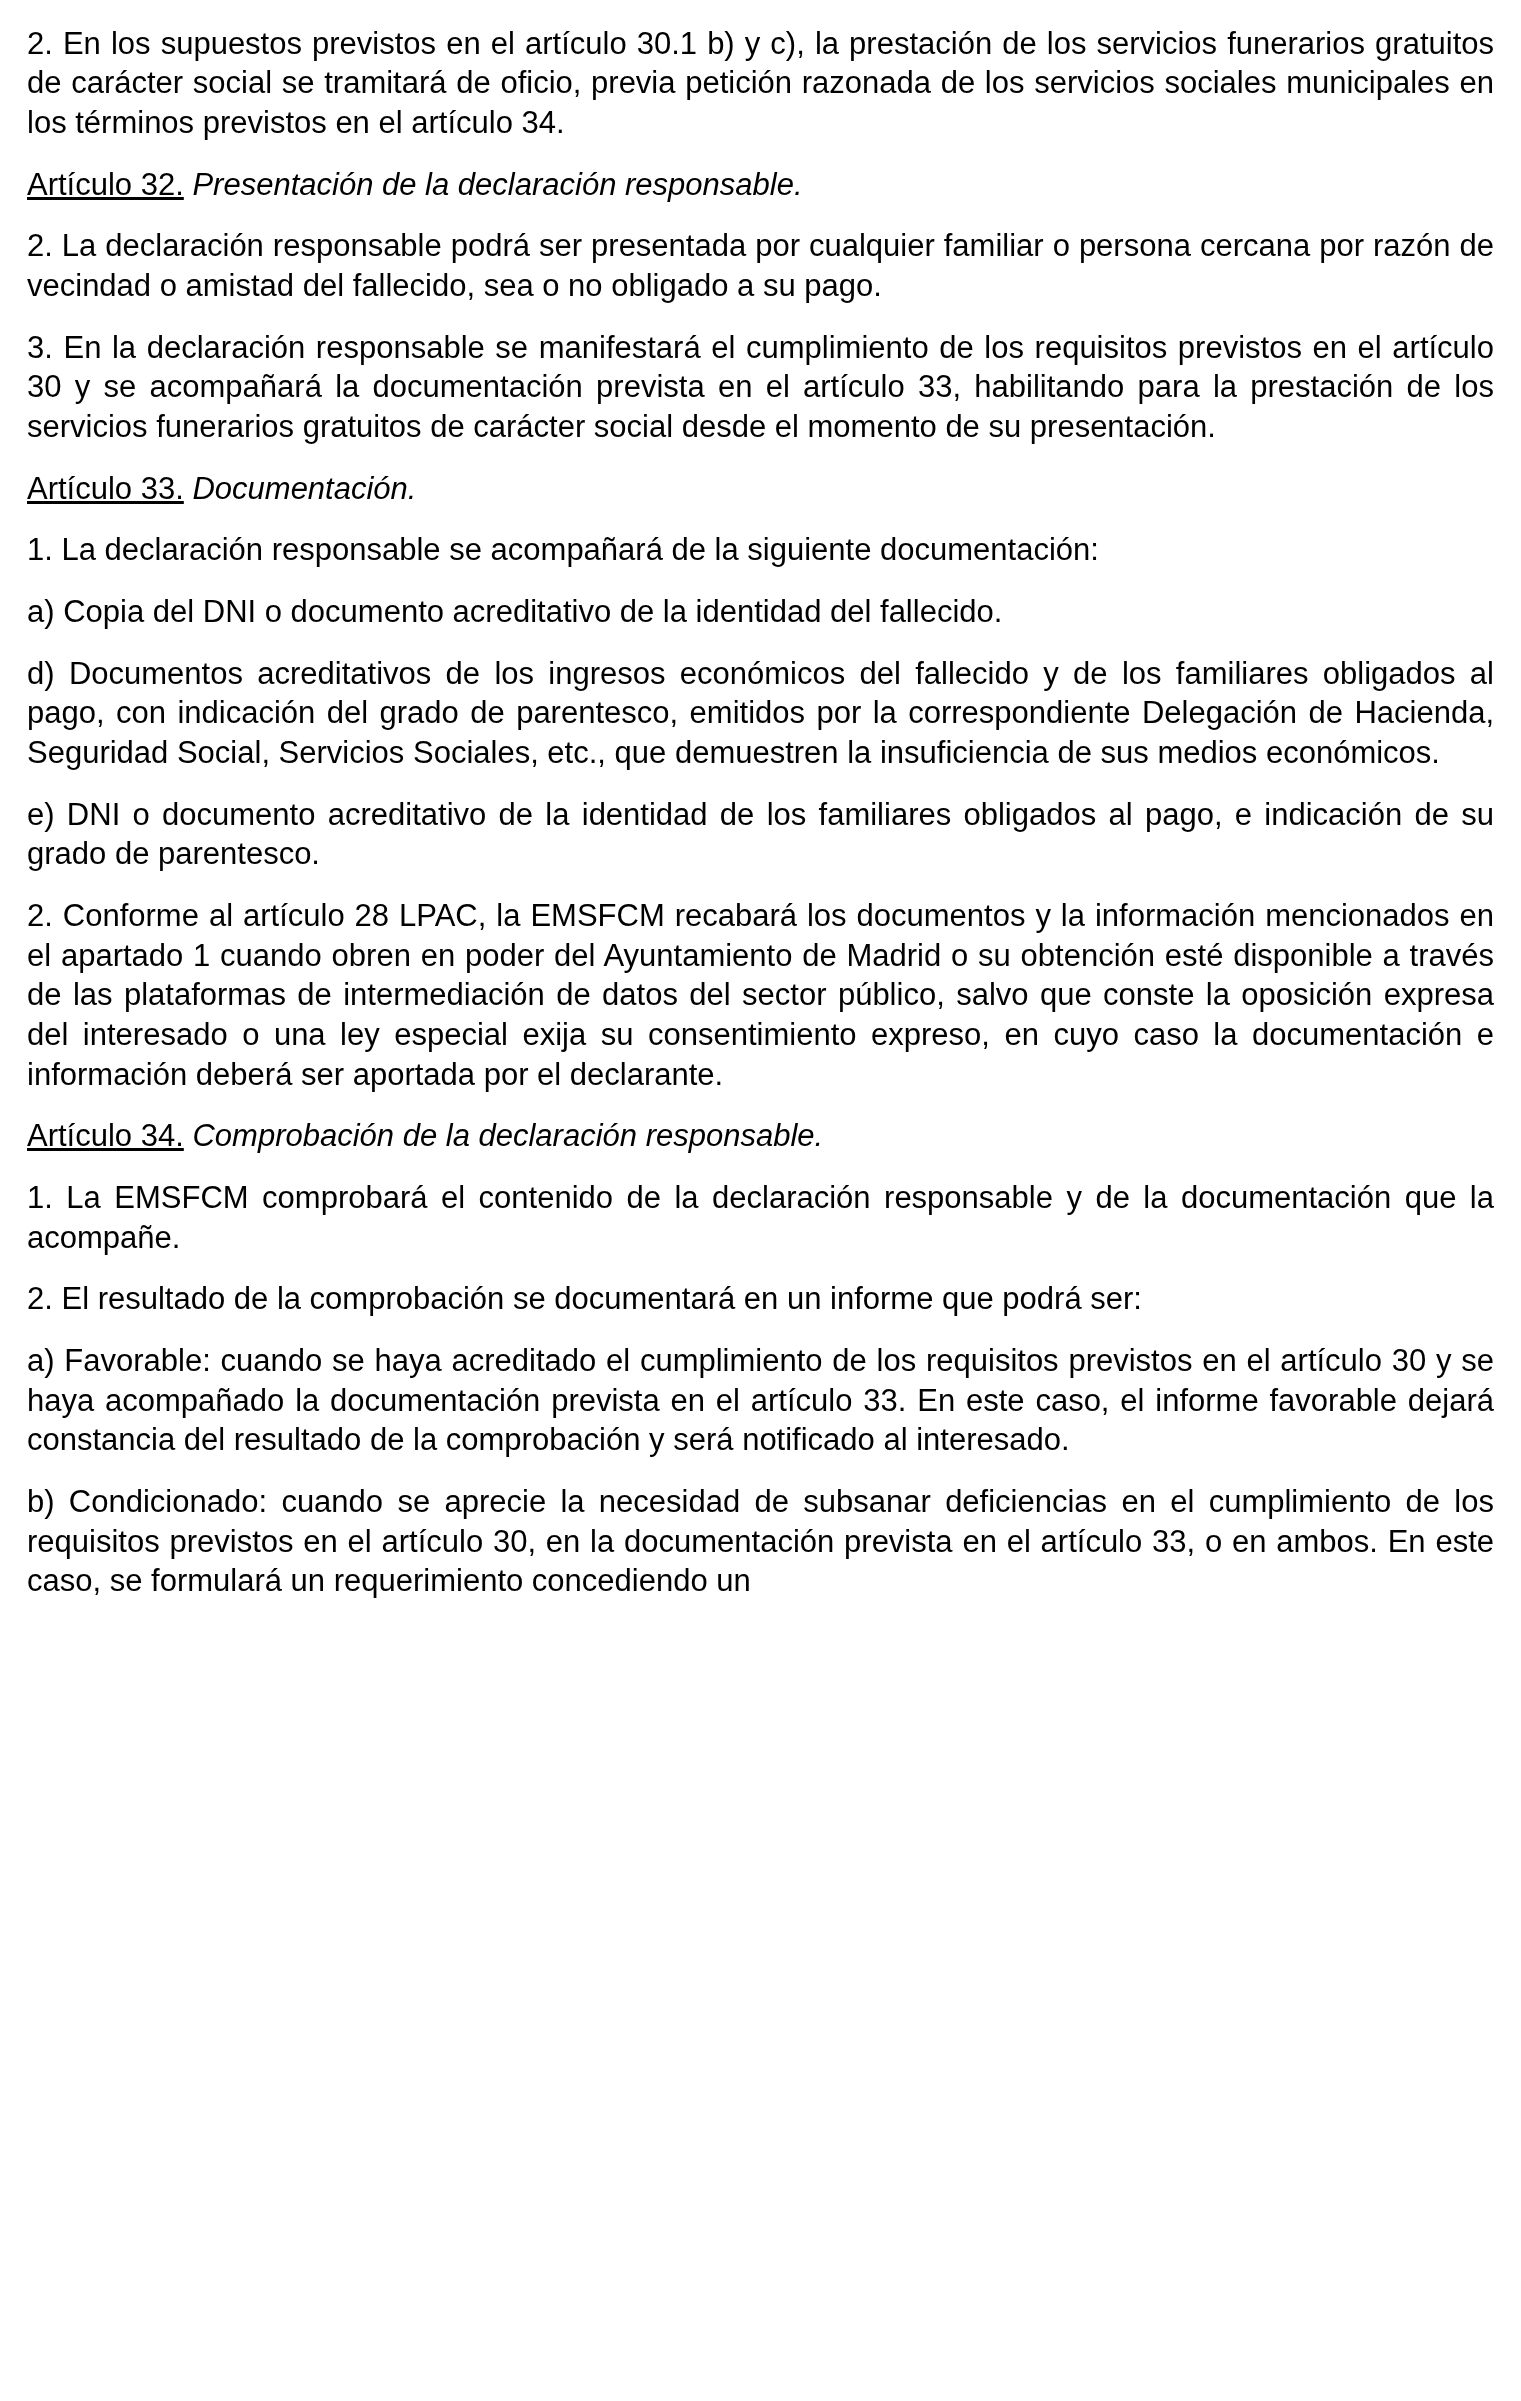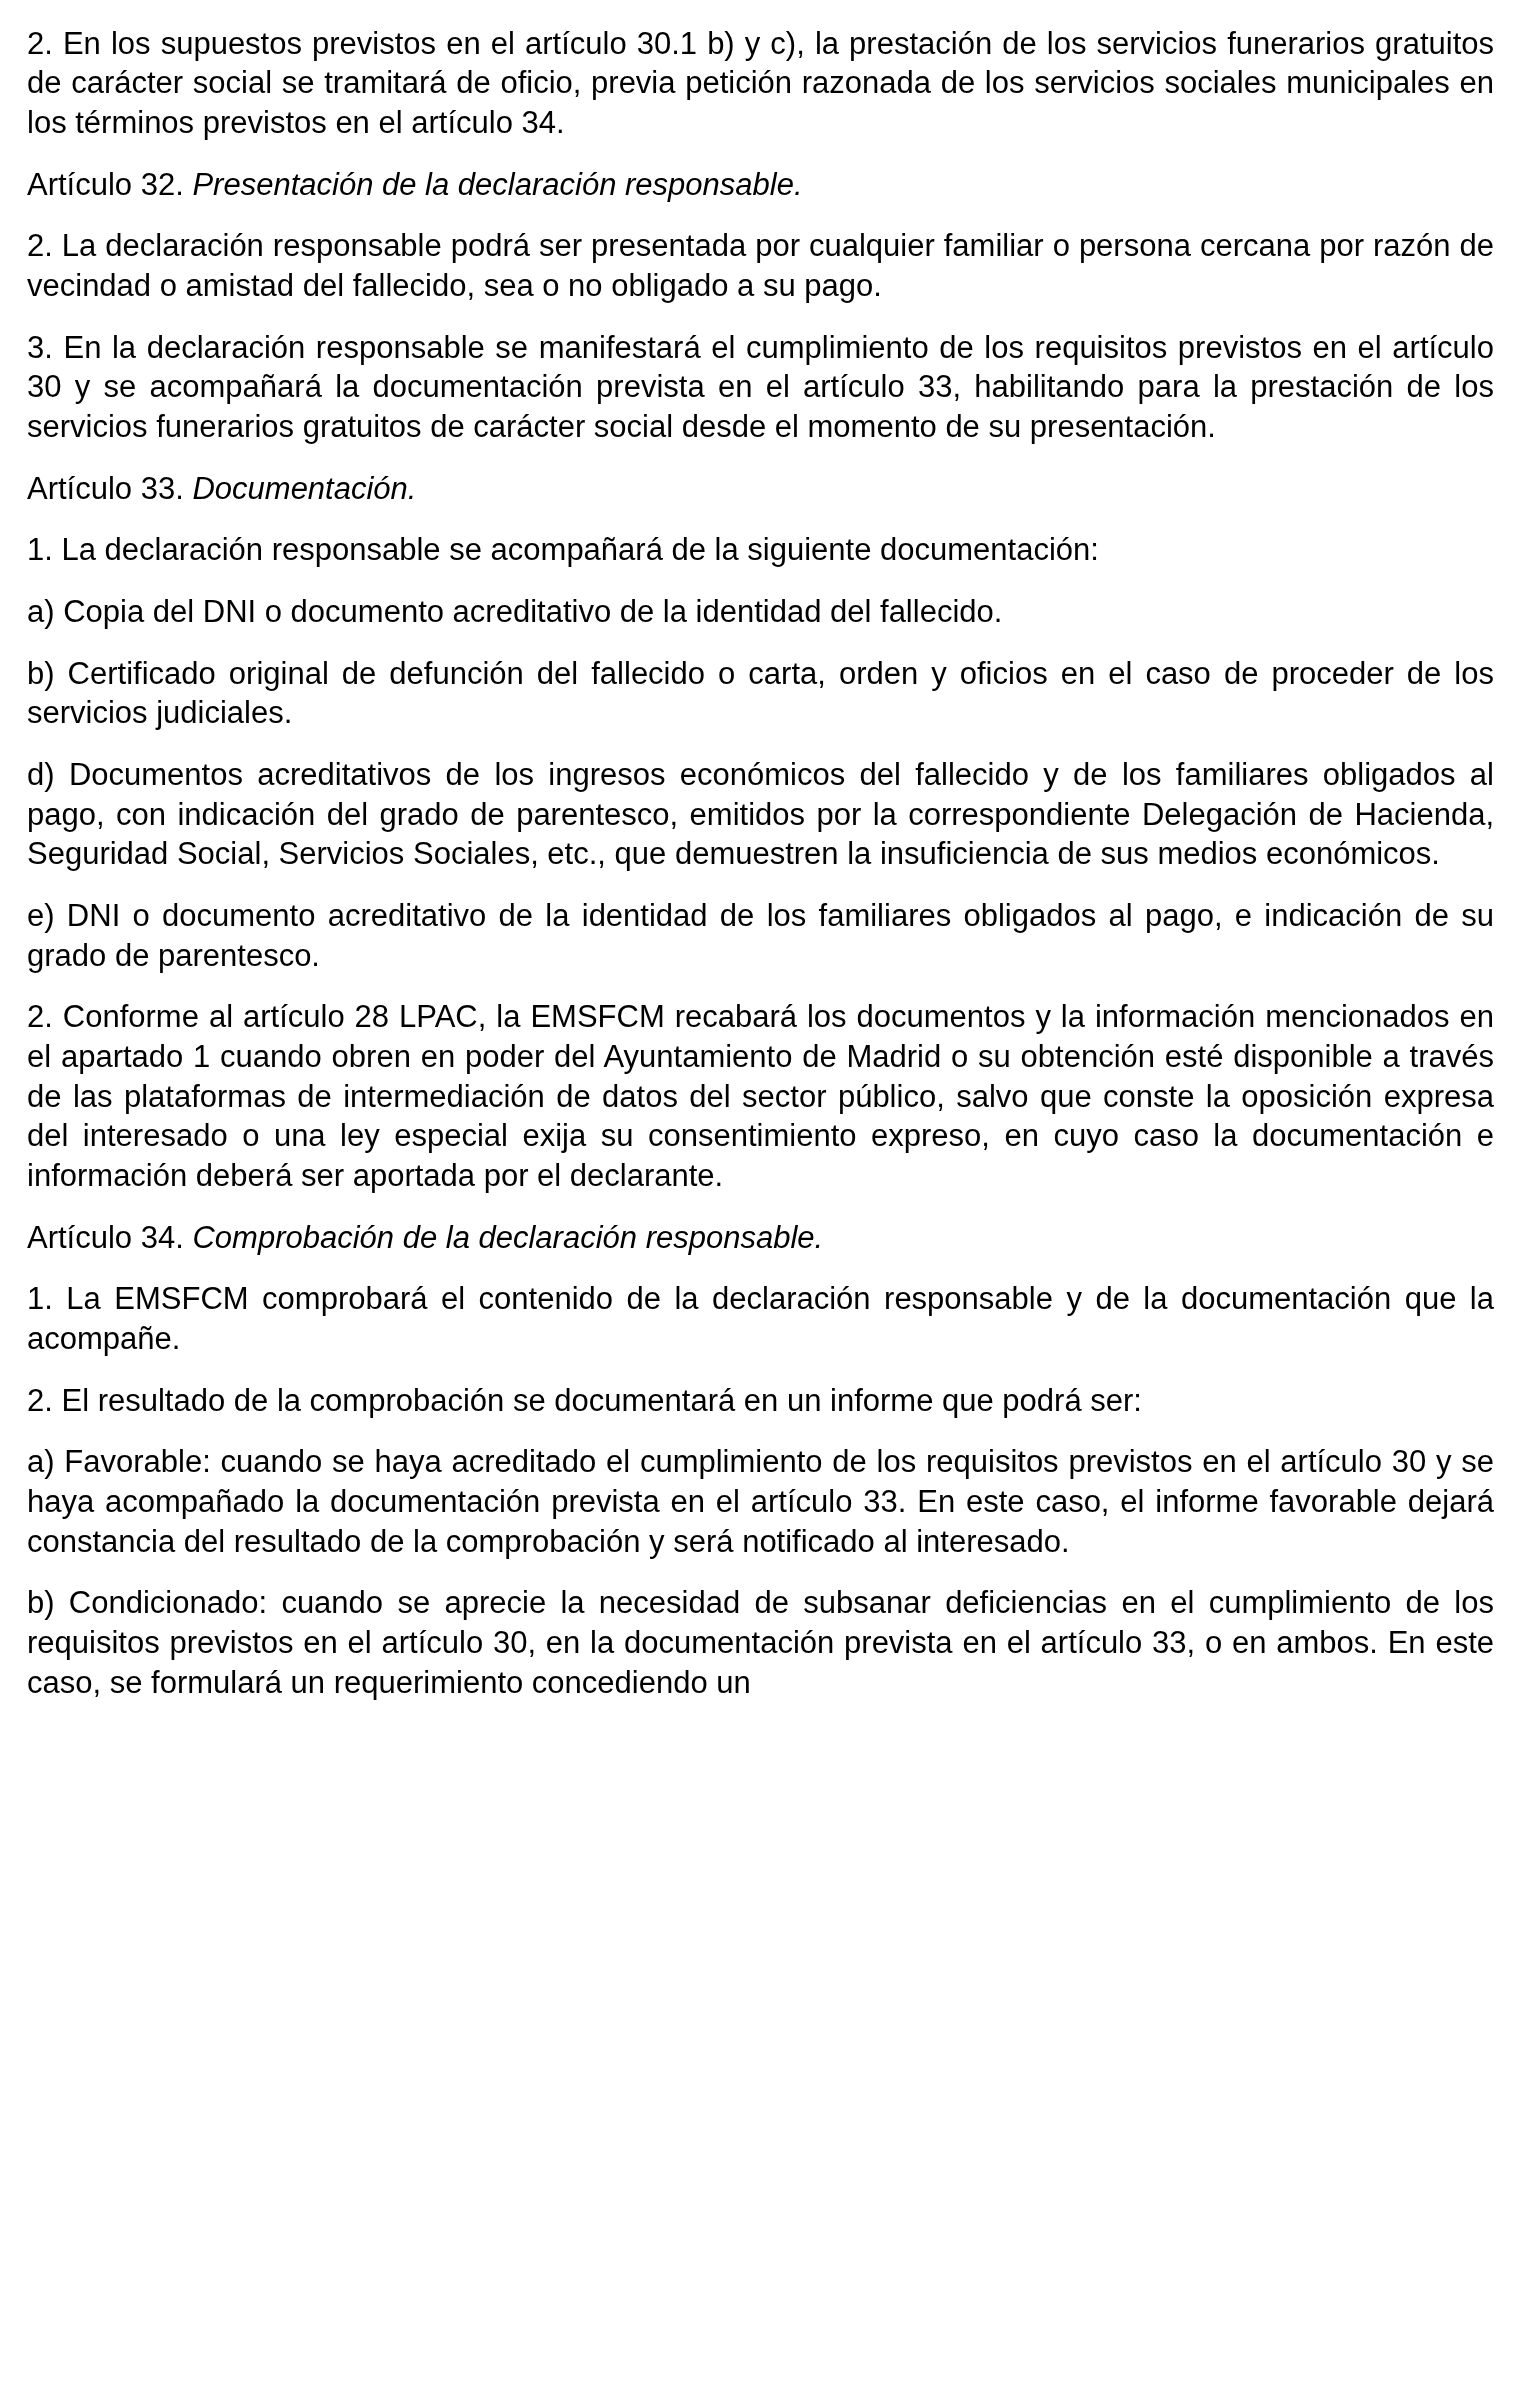--- a/index.html
+++ b/index.html
@@ -23,39 +23,39 @@
     margin-bottom: 22px;
   }
   p.body {
     text-align: justify;
   }
   p.article {
     text-align: left;
   }
   p.article .article-label {
     font-style: normal;
+    text-decoration: underline;
   }
   p.article em {
     font-style: italic;
     text-align: center;
   }
 </style>
 </head>
 <body>
 
 <main class="page">
   <div class="content" id="content">
       <p class="body">2. En los supuestos previstos en el artículo 30.1 b) y c), la prestación de los servicios funerarios gratuitos de carácter social se tramitará de oficio, previa petición razonada de los servicios sociales municipales en los términos previstos en el artículo 34.</p>
       <p class="article"><span class="article-label">Artículo 32.</span> <em>Presentación de la declaración responsable.</em></p>
       <p class="body">2. La declaración responsable podrá ser presentada por cualquier familiar o persona cercana por razón de vecindad o amistad del fallecido, sea o no obligado a su pago.</p>
       <p class="body">3. En la declaración responsable se manifestará el cumplimiento de los requisitos previstos en el artículo 30 y se acompañará la documentación prevista en el artículo 33, habilitando para la prestación de los servicios funerarios gratuitos de carácter social desde el momento de su presentación.</p>
       <p class="article"><span class="article-label">Artículo 33.</span> <em>Documentación.</em></p>
       <p class="body">1. La declaración responsable se acompañará de la siguiente documentación:</p>
       <p class="body">a) Copia del DNI o documento acreditativo de la identidad del fallecido.</p>
-      <p class="body">b) Certificado original de defunción del fallecido o carta, orden y oficios en el caso de proceder de los servicios judiciales.</p>
       <p class="body">d) Documentos acreditativos de los ingresos económicos del fallecido y de los familiares obligados al pago, con indicación del grado de parentesco, emitidos por la correspondiente Delegación de Hacienda, Seguridad Social, Servicios Sociales, etc., que demuestren la insuficiencia de sus medios económicos.</p>
       <p class="body">e) DNI o documento acreditativo de la identidad de los familiares obligados al pago, e indicación de su grado de parentesco.</p>
       <p class="body">2. Conforme al artículo 28 LPAC, la EMSFCM recabará los documentos y la información mencionados en el apartado 1 cuando obren en poder del Ayuntamiento de Madrid o su obtención esté disponible a través de las plataformas de intermediación de datos del sector público, salvo que conste la oposición expresa del interesado o una ley especial exija su consentimiento expreso, en cuyo caso la documentación e información deberá ser aportada por el declarante.</p>
       <p class="article"><span class="article-label">Artículo 34.</span> <em>Comprobación de la declaración responsable.</em></p>
       <p class="body">1. La EMSFCM comprobará el contenido de la declaración responsable y de la documentación que la acompañe.</p>
       <p class="body">2. El resultado de la comprobación se documentará en un informe que podrá ser:</p>
       <p class="body">a) Favorable: cuando se haya acreditado el cumplimiento de los requisitos previstos en el artículo 30 y se haya acompañado la documentación prevista en el artículo 33. En este caso, el informe favorable dejará constancia del resultado de la comprobación y será notificado al interesado.</p>
       <p class="body">b) Condicionado: cuando se aprecie la necesidad de subsanar deficiencias en el cumplimiento de los requisitos previstos en el artículo 30, en la documentación prevista en el artículo 33, o en ambos. En este caso, se formulará un requerimiento concediendo un</p>
     </div>
 </main>

